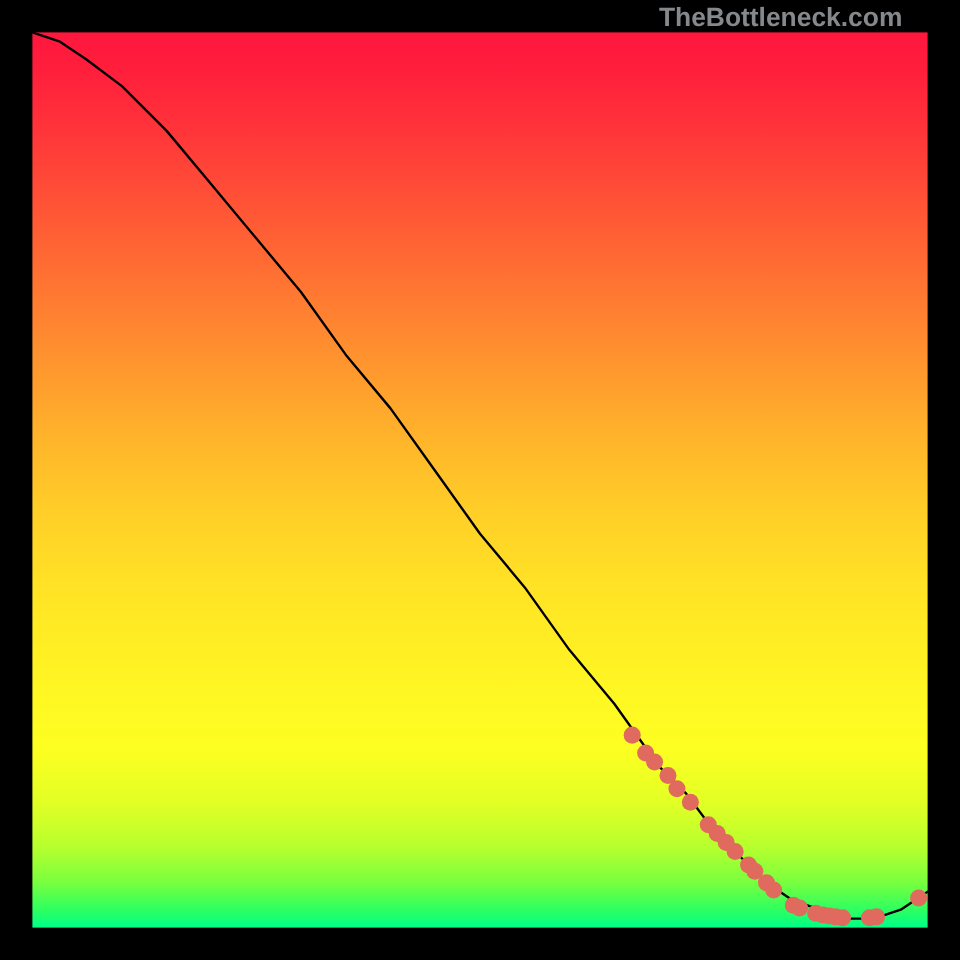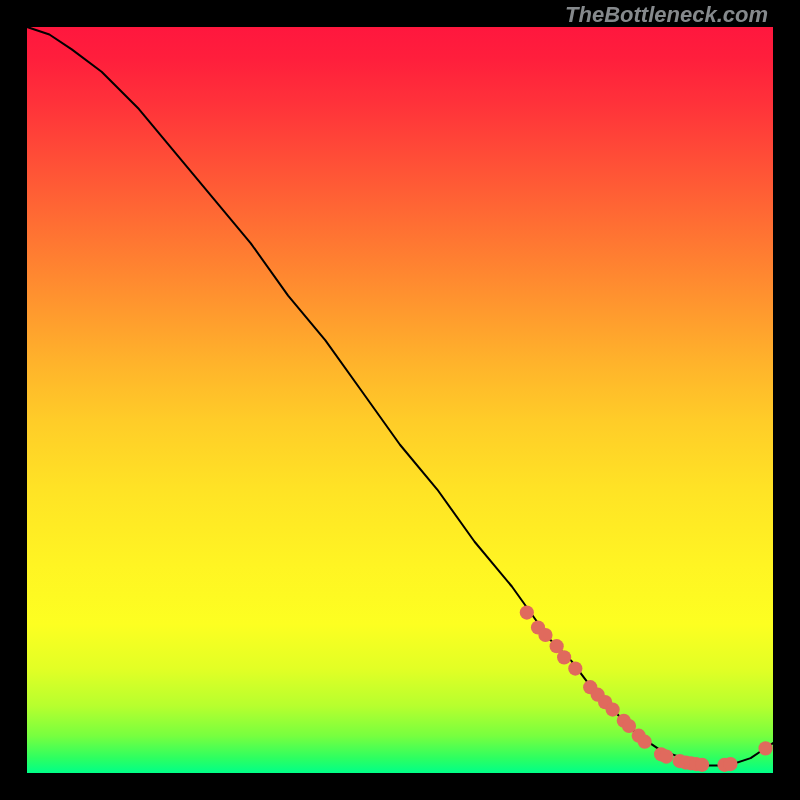--- a/index.html
+++ b/index.html
@@ -38,27 +38,26 @@
       #e2ff25 86%,
       #b7ff2e 91%,
       #78ff3f 95%,
       #2dff61 98%,
       #00ff88 100%
     );
   }
   .watermark {
     position: absolute;
     top: 2px;
-    right: 32px;
+    right: 48px;
     font-family: Arial, Helvetica, sans-serif;
     font-size: 22px;
     font-weight: 600;
     color: #85898c;
     letter-spacing: 0px;
-    font-style: italic;
   }
   svg.curve {
     position: absolute;
     left: 0;
     top: 0;
     width: 746px;
     height: 746px;
     overflow: visible;
   }
 </style>

